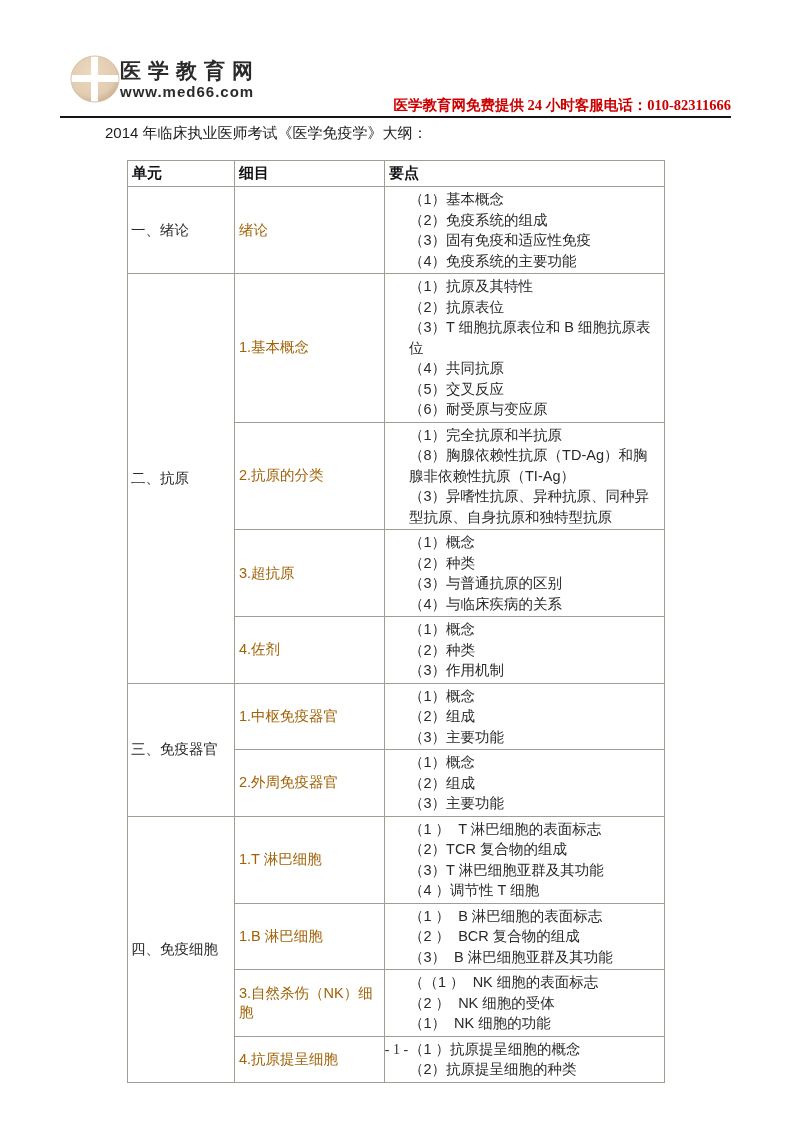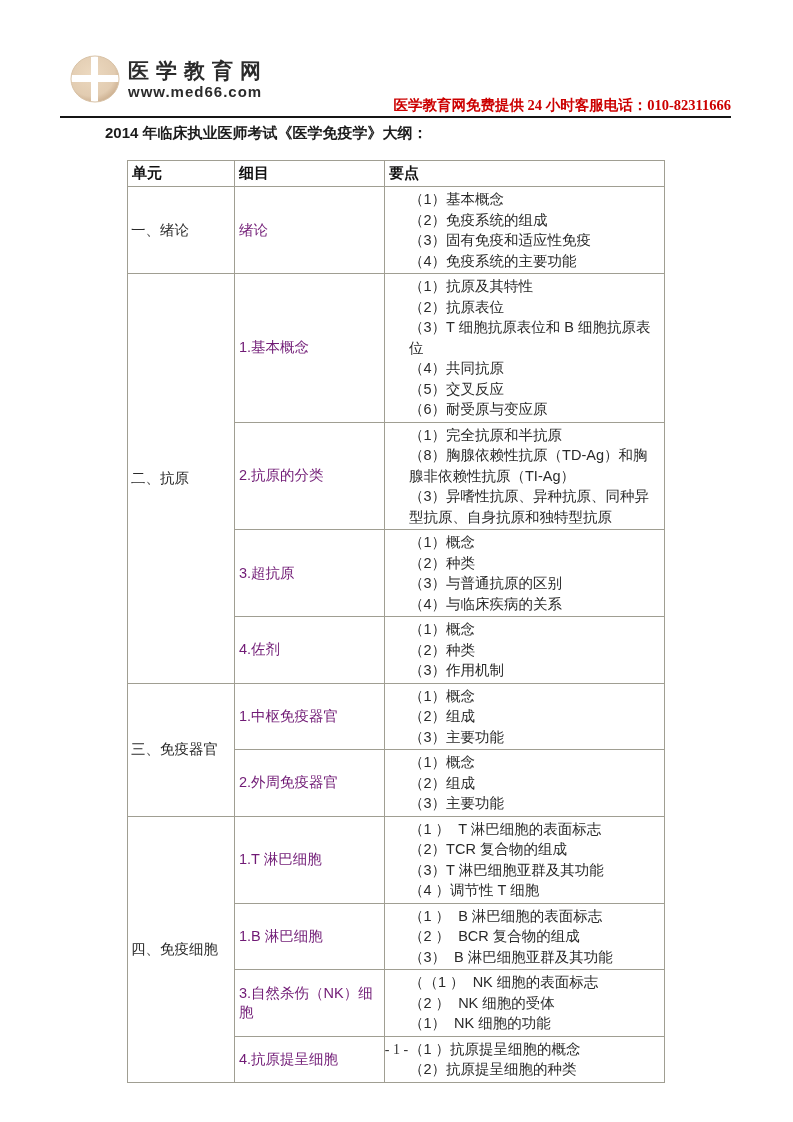--- a/index.html
+++ b/index.html
@@ -10,21 +10,21 @@
     height: 1122px;
     margin: 0 auto;
     background: #ffffff;
     font-family: "Liberation Sans", sans-serif;
     color: #222222;
     overflow: hidden;
   }
   
   .brand { position: absolute; left: 70px; top: 55px; display: flex; align-items: center; }
   .brand-icon { width: 50px; height: 48px; flex: 0 0 auto; }
-  .brand-text { margin-left: 8px; }
+  .brand-text { }
   .brand-name {
     font-size: 21px; font-weight: bold; letter-spacing: 7px;
     color: #2b2b2b; line-height: 24px; white-space: nowrap;
   }
   .brand-url {
     font-size: 15px; font-weight: bold; letter-spacing: 1px;
     color: #2b2b2b; line-height: 17px;
   }
   .service-notice {
     position: absolute; right: 62px; top: 96px;
@@ -32,21 +32,21 @@
     font-size: 14.5px; font-weight: bold;
     color: var(--notice-color, #cc0000);
     white-space: nowrap;
   }
   .divider {
     position: absolute; left: 60px; top: 116px;
     width: 671px; height: 2px; background: #151515;
   }
   .page-title {
     position: absolute; left: 105px; top: 124px;
-    font-size: 15px; font-weight: bold; color: #1c1c1c;
+    font-size: 15px; font-weight: normal; color: #1c1c1c;
     white-space: nowrap;
   }
   
   .syllabus-table {
     position: absolute; left: 127px; top: 160px;
     width: 537px;
     border-collapse: collapse;
     table-layout: fixed;
   }
   .syllabus-table col.c1 { width: 107px; }
@@ -57,21 +57,21 @@
   }
   .syllabus-table th {
     text-align: left; font-size: 15px; font-weight: bold;
     color: #111; padding: 3px 4px; height: 24px;
   }
   .unit-cell {
     vertical-align: middle; font-size: 14.5px; color: #2a2a2a;
     padding: 2px 2px 2px 3px;
   }
   .detail-cell {
-    vertical-align: middle; font-size: 14.5px; color: #701a75;
+    vertical-align: middle; font-size: 14.5px; color: #a16207;
     padding: 2px 2px 2px 4px;
   }
   .points-cell { vertical-align: middle; padding: 2px 4px 2px 24px; }
   .point-line {
     font-size: 14.5px; color: #2a2a2a;
     line-height: 20.5px; white-space: pre-wrap;
   }
   
   .page-number {
     position: absolute; left: 0; top: 1042px; width: 793px;

